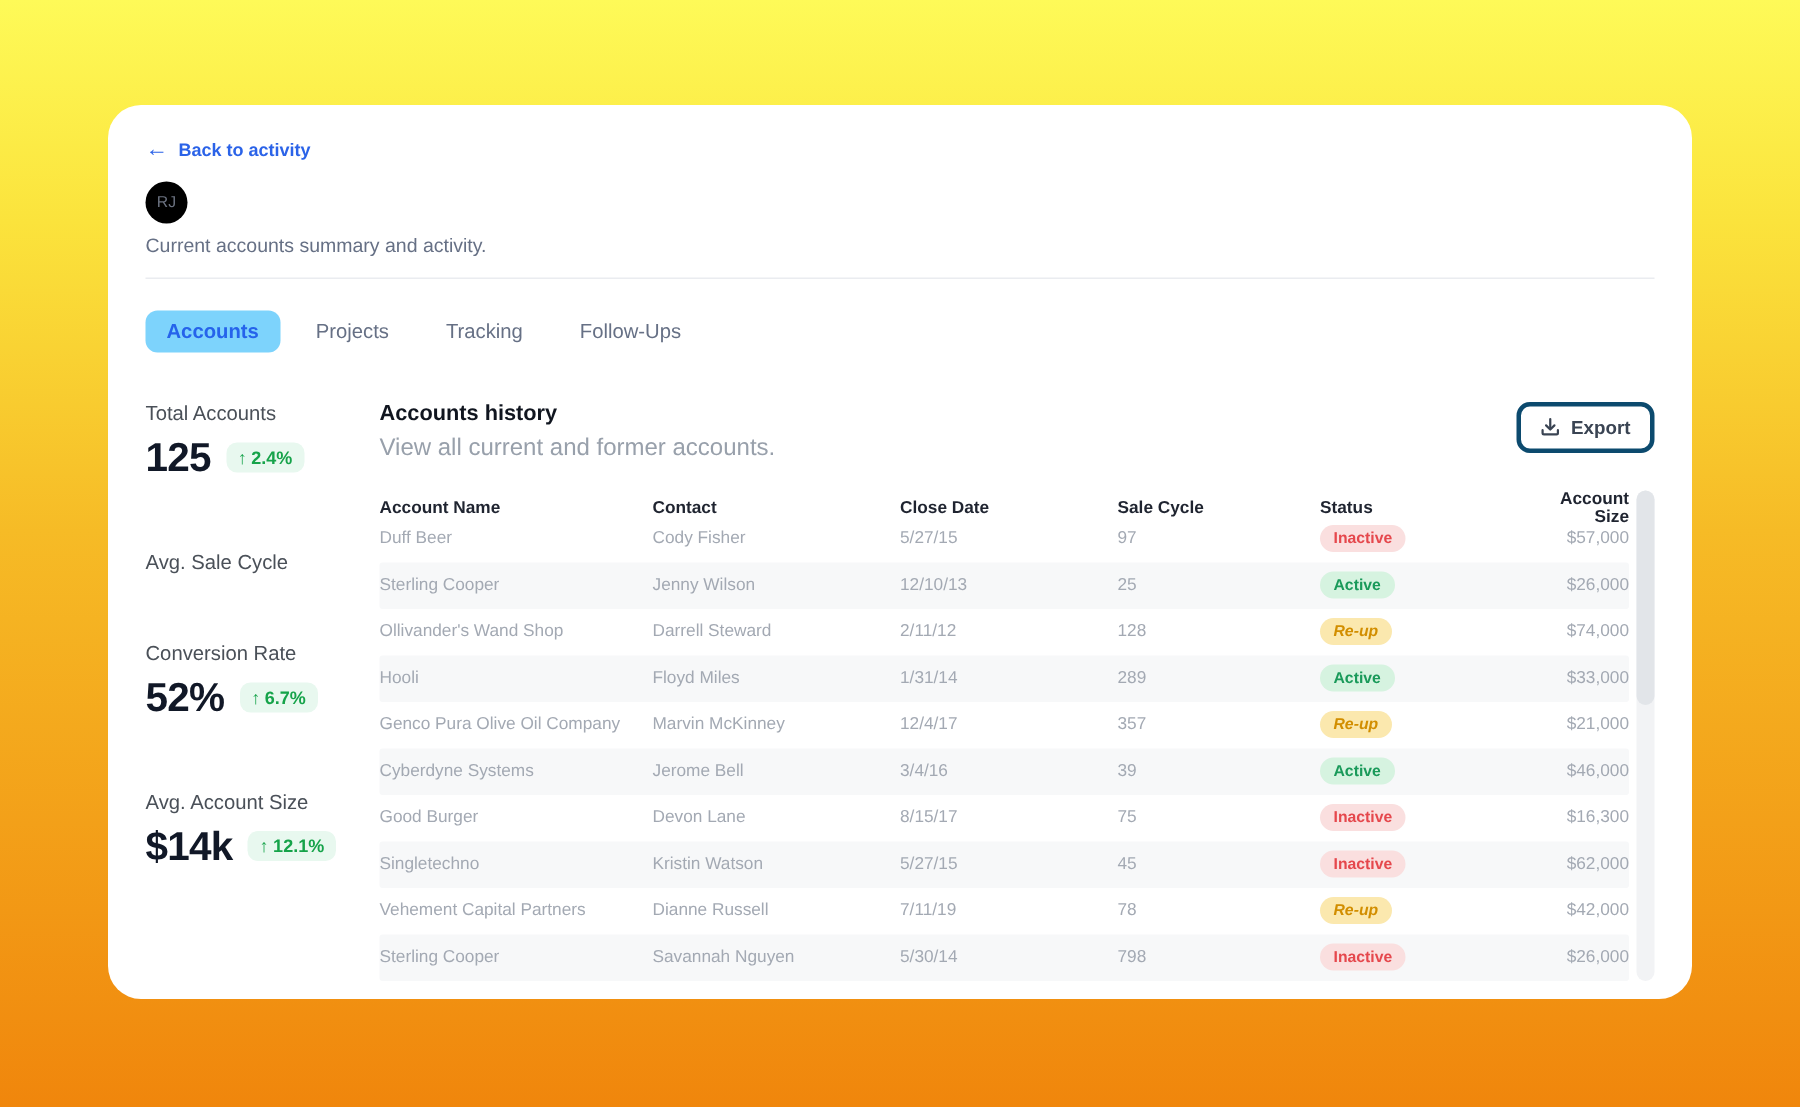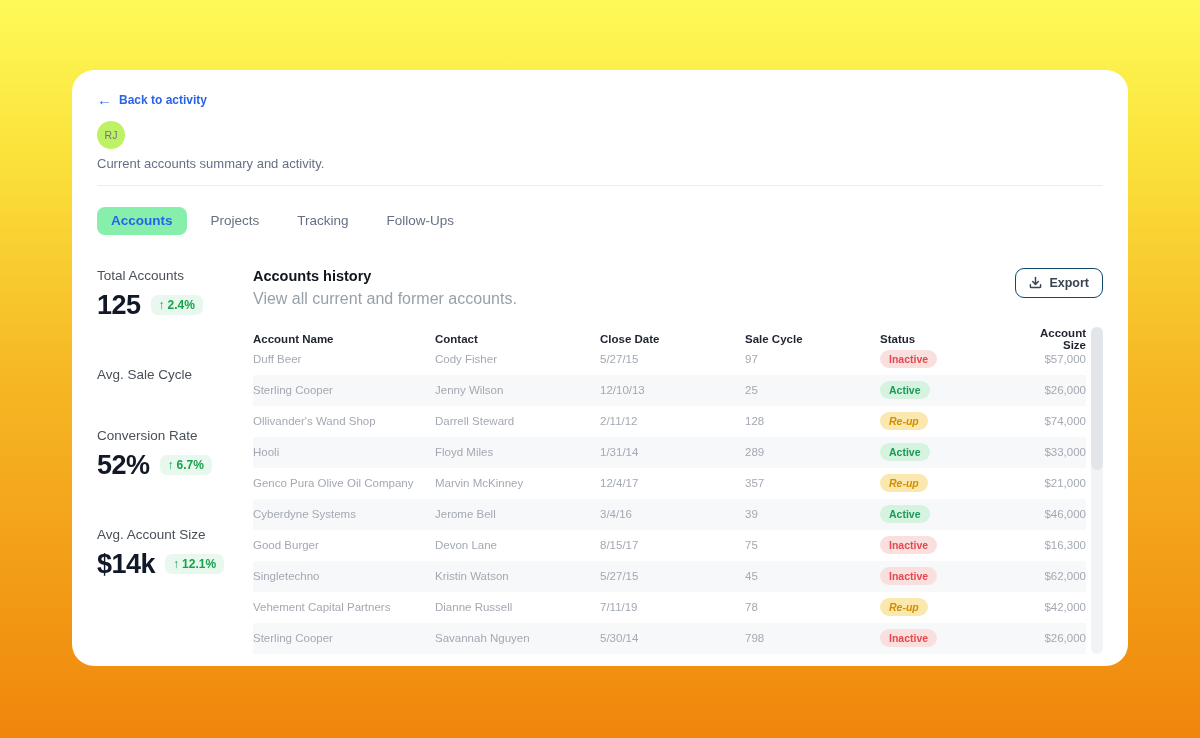--- a/index.html
+++ b/index.html
@@ -23,36 +23,36 @@
   .back-link {
     display: inline-flex; align-items: center; gap: 7px;
     color: #2B63E8; font-size: 12px; font-weight: 700;
     cursor: pointer; text-decoration: none;
   }
   .back-link .arrow { font-size: 15px; line-height: 1; font-weight: 400; }
   .title-row { display: flex; justify-content: space-between; align-items: center; margin-top: 12px; }
   .page-title { font-size: 21px; font-weight: 700; color: #10151F; letter-spacing: -0.2px; }
   .avatar {
     width: 28px; height: 28px; border-radius: 50%;
-    background: #bef264; color: #6B7280;
+    background: #000000; color: #6B7280;
     font-size: 10.5px; font-weight: 500;
     display: flex; align-items: center; justify-content: center;
     cursor: pointer;
   }
   .subtitle { margin-top: 7px; font-size: 13px; color: #667085; }
   .divider { margin-top: 14px; border-bottom: 1px solid #EAECF0; }
 
   
   .tabs { display: flex; gap: 10px; margin-top: 21px; }
   .tab {
     border: none; background: transparent; cursor: pointer;
     font-family: inherit; font-size: 13.5px; font-weight: 500;
     color: #667085; padding: 7px 14px; border-radius: 8px; line-height: 1;
   }
-  .tab.active { background: #86efac; color: #2563EB; font-weight: 700; }
+  .tab.active { background: #7dd3fc; color: #2563EB; font-weight: 700; }
 
   
   .content { display: flex; margin-top: 33px; }
   .stats { width: 156px; flex-shrink: 0; }
   .stat { margin-bottom: 46px; }
   .stat-label { font-size: 13.5px; color: #4A5058; margin-bottom: 7px; }
   .stat-value-row { display: flex; align-items: center; gap: 10px; }
   .stat-value { font-size: 27px; font-weight: 700; color: #111827; letter-spacing: -0.5px; }
   .stat-badge {
     display: inline-flex; align-items: center; gap: 3px;
@@ -62,21 +62,21 @@
   .stat-badge.up { background: #E8F8EF; color: #16A34A; }
   .stat-badge.down { background: #FCE9E9; color: #E5484D; }
 
   
   .table-section { flex: 1; }
   .table-top { display: flex; justify-content: space-between; align-items: flex-start; margin-bottom: 19px; }
   .table-title { font-size: 14.5px; font-weight: 700; color: #10151F; }
   .table-subtitle { font-size: 16px; color: #98A0AB; margin-top: 6px; }
   .export-btn {
     display: inline-flex; align-items: center; gap: 7px;
-    background: #FFFFFF; border: 1px solid #0c4a6e; border-radius: 9px;
+    background: #FFFFFF; border: 3px solid #0c4a6e; border-radius: 9px;
     padding: 7px 13px; cursor: pointer;
     font-family: inherit; font-size: 12.5px; font-weight: 700; color: #3A4453;
   }
   .export-btn svg { display: block; }
 
   .tgrid { position: relative; padding-right: 17px; }
   .thead, .trow {
     display: grid;
     grid-template-columns: 182px 165px 145px 135px 140px 1fr;
     align-items: center;

